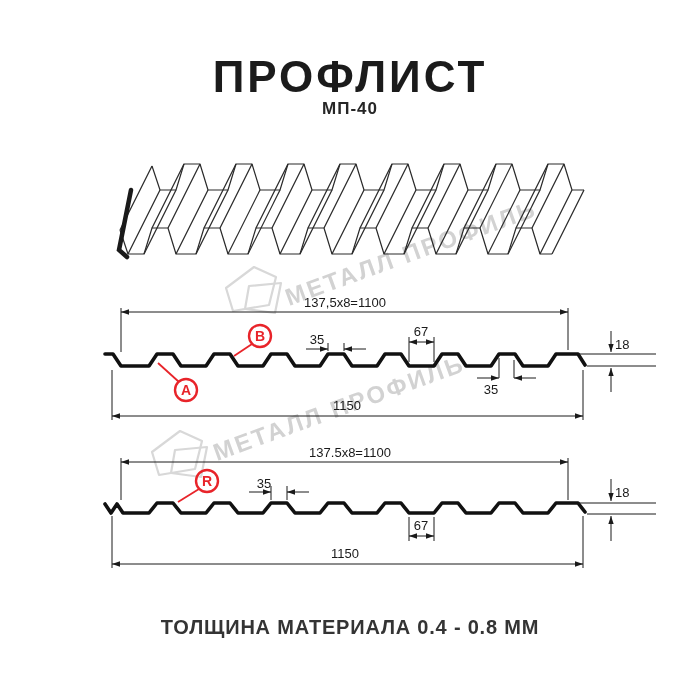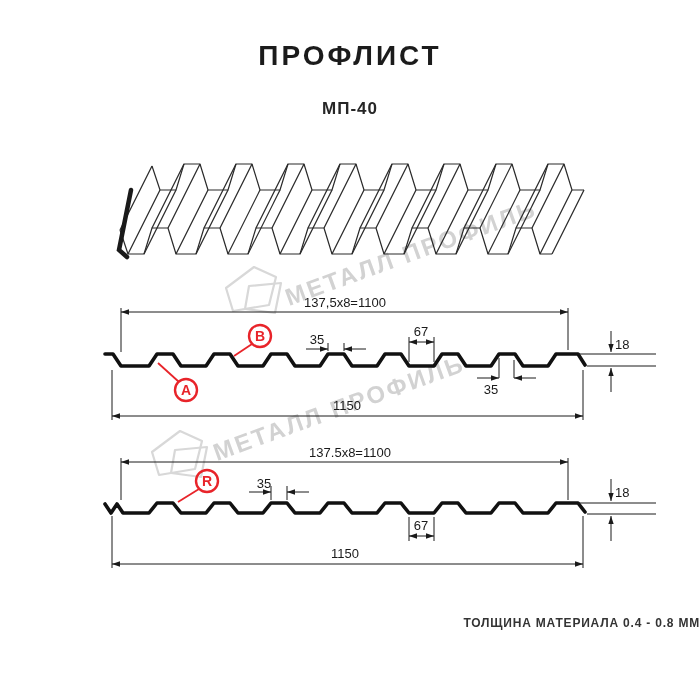--- a/index.html
+++ b/index.html
@@ -1,21 +1,21 @@
 <!DOCTYPE html>
 <html><head>
 <meta charset="utf-8">
 <style>
   html,body{margin:0;padding:0;background:#fff;}
   .page{position:relative;width:700px;height:700px;background:#ffffff;overflow:hidden;
         font-family:"Liberation Sans",sans-serif;}
   .center-text{position:absolute;left:0;width:700px;text-align:center;}
-  .title{top:40px;font-size:28px;font-weight:bold;letter-spacing:3px;color:#1b1b1b;}
+  .title{top:52px;font-size:44px;font-weight:bold;letter-spacing:3px;color:#1b1b1b;}
   .subtitle{top:99px;font-size:17px;font-weight:bold;letter-spacing:1px;color:#262626;}
-  .footer{top:616px;font-size:12px;font-weight:bold;letter-spacing:0.8px;color:#343434;text-align:right;}
+  .footer{top:616px;font-size:20px;font-weight:bold;letter-spacing:0.8px;color:#343434;}
   svg{position:absolute;left:0;top:0;}
   .thin{stroke:#1a1a1a;stroke-width:1;fill:none;}
   .dline{stroke:#1a1a1a;stroke-width:1;fill:none;}
   .profile{stroke:#111;stroke-width:3.6;fill:none;stroke-linejoin:round;stroke-linecap:round;}
   .sheetline{stroke:#2a2a2a;stroke-width:1.2;fill:none;stroke-linejoin:round;}
   .dimtxt{font-family:"Liberation Sans",sans-serif;font-size:13px;fill:#1a1a1a;}
   .redmark{stroke:#e8242a;fill:none;stroke-width:2.4;}
   .redleader{stroke:#e8242a;stroke-width:1.8;fill:none;}
   .redtxt{font-family:"Liberation Sans",sans-serif;font-size:14px;font-weight:bold;fill:#e8242a;}
   .wmtxt{font-family:"Liberation Sans",sans-serif;font-size:24px;font-weight:bold;

